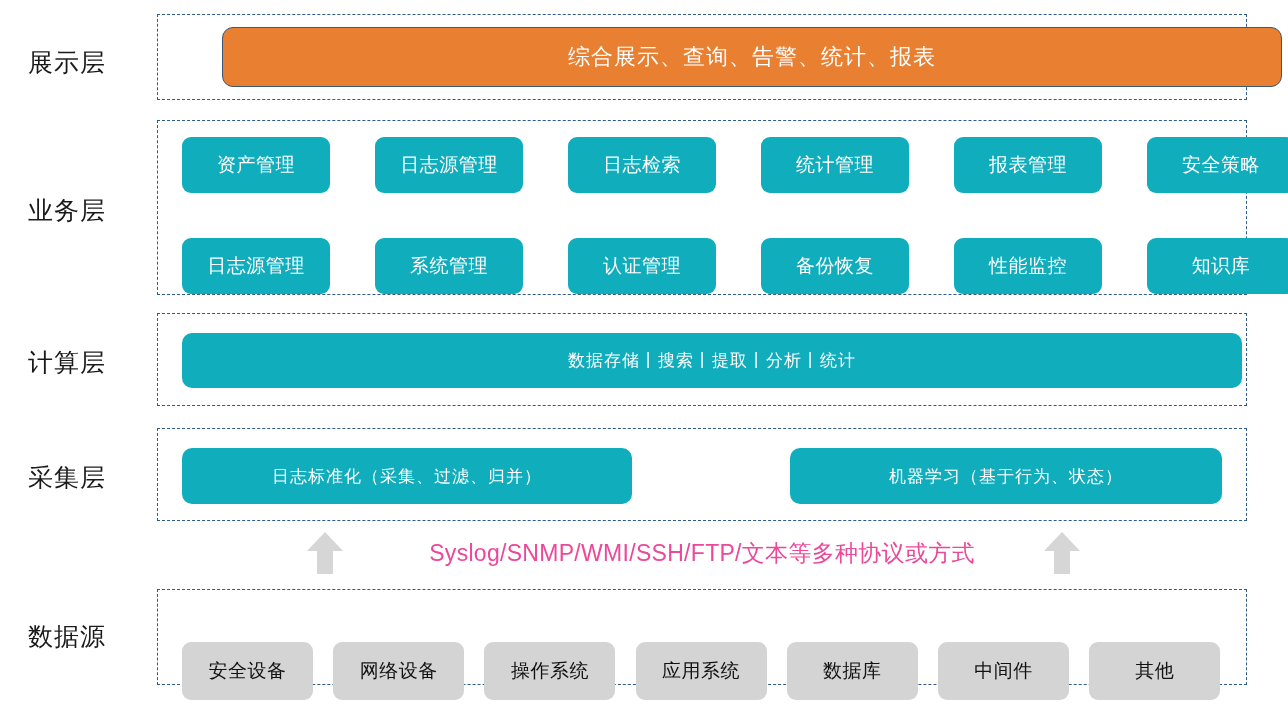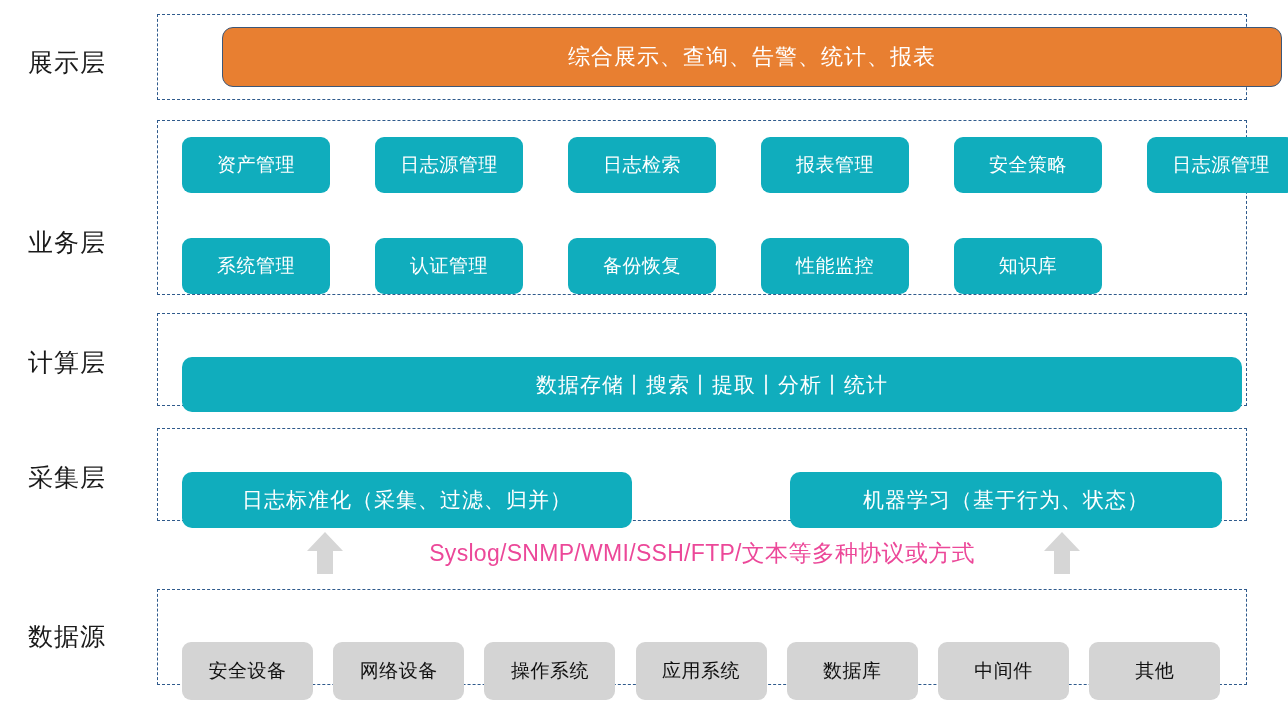--- a/index.html
+++ b/index.html
@@ -69,24 +69,23 @@
     background: #10adbd;
     color: #ffffff;
     font-size: 19px;
     letter-spacing: 0.5px;
   }
 
   .box-teal-wide {
     position: absolute;
     background: #10adbd;
     color: #ffffff;
-    font-size: 21px;
+    font-size: 17px;
     letter-spacing: 1px;
     border-radius: 10px;
-    margin-top: 24px;
   }
 
   .box-gray {
     background: #d4d4d4;
     color: #111111;
     font-size: 19px;
     letter-spacing: 0.5px;
     border-radius: 9px;
     margin-top: 34px;
   }
@@ -166,33 +165,34 @@
     column-gap: 20.2px;
   }
   #datasource-row .box-gray { width: 131px; height: 58px; }
 </style>
 </head>
 <body>
 
 <div class="canvas">
 
   <div class="layer-label" style="top:46px;">展示层</div>
-  <div class="layer-label" style="top:194px;margin-top:32px;">业务层</div>
+  <div class="layer-label" style="top:194px;">业务层</div>
   <div class="layer-label" style="top:335px;margin-top:11px;">计算层</div>
   <div class="layer-label" style="top:461px;">采集层</div>
   <div class="layer-label" style="top:620px;">数据源</div>
 
   <div class="dashed-box" style="top:14px; height:86px;"></div>
   <div class="box box-orange" style="left:182px; top:27px; width:1060px; height:60px;margin-left:40px;">综合展示、查询、告警、统计、报表</div>
 
   <div class="dashed-box" style="top:120px; height:175px;"></div>
   <div id="business-grid">
     <div class="box box-teal">资产管理</div>
     <div class="box box-teal">日志源管理</div>
     <div class="box box-teal">日志检索</div>
+    <div class="box box-teal">统计管理</div>
     <div class="box box-teal">报表管理</div>
     <div class="box box-teal">安全策略</div>
     <div class="box box-teal">日志源管理</div>
     <div class="box box-teal">系统管理</div>
     <div class="box box-teal">认证管理</div>
     <div class="box box-teal">备份恢复</div>
     <div class="box box-teal">性能监控</div>
     <div class="box box-teal">知识库</div>
   </div>
 

